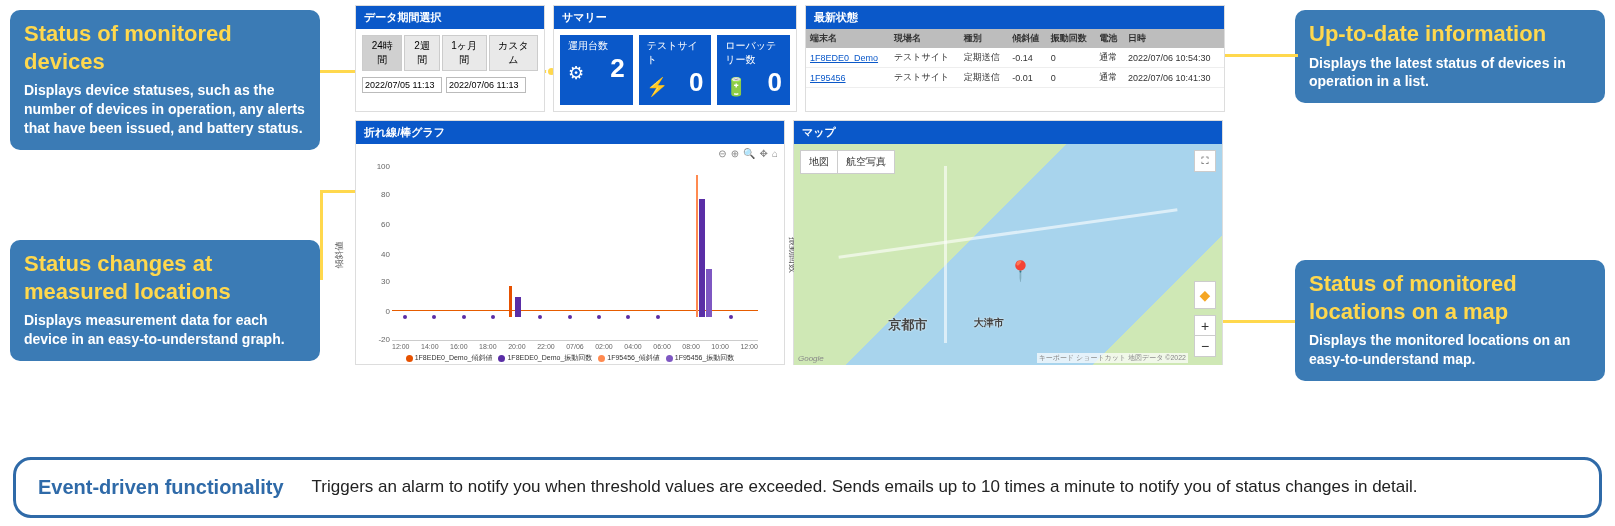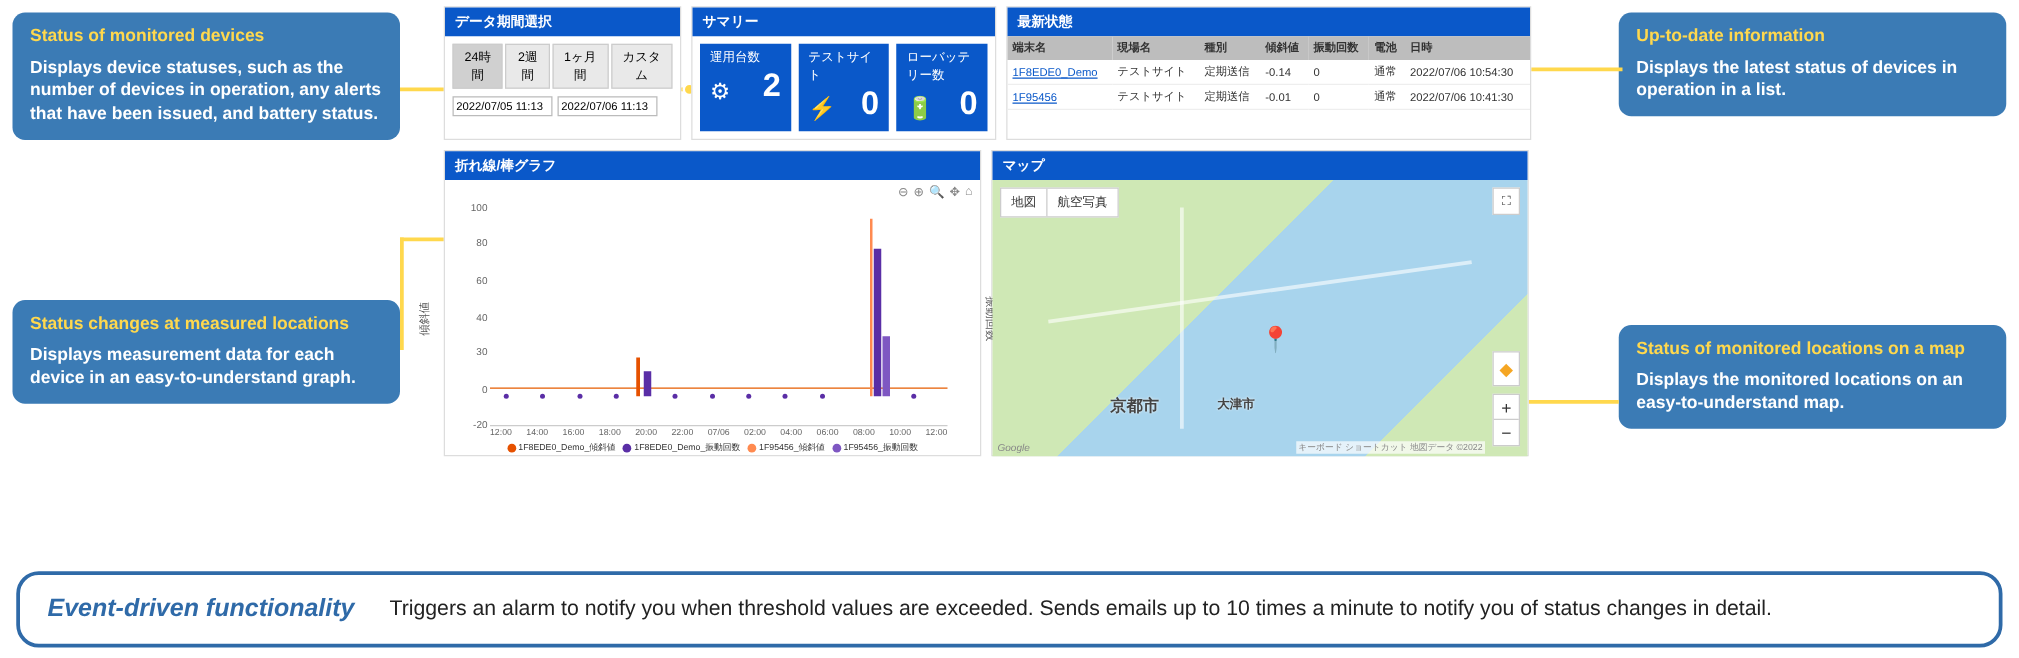--- a/index.html
+++ b/index.html
@@ -1,20 +1,20 @@
 <!DOCTYPE html>
 <html><head>
 <meta charset="utf-8">
 <style>
   * { box-sizing: border-box; margin: 0; padding: 0; }
   body { font-family: "Meiryo", "Segoe UI", sans-serif; background: #fff; width: 1615px; height: 526px; position: relative; font-size: 12px; color: #333; }
 
   
   .callout { position: absolute; background: #3b7bb5; color: #fff; border-radius: 10px; padding: 10px 14px 12px 14px; width: 310px; }
-  .callout h3 { color: #ffd84d; font-size: 14px; font-weight: 700; margin-bottom: 6px; line-height: 1.25; }
+  .callout h3 { color: #ffd84d; font-size: 22px; font-weight: 700; margin-bottom: 6px; line-height: 1.25; }
   .callout p { font-size: 14px; font-weight: 600; line-height: 1.35; }
   .callout.left { left: 10px; }
   .callout.right { right: 10px; }
 
   
   .dashboard { position: absolute; left: 355px; top: 5px; width: 870px; }
   .row { display: flex; gap: 8px; margin-bottom: 8px; }
   .panel { background: #fff; border: 1px solid #ddd; }
   .panel-hd { background: #0a58c9; color: #fff; font-size: 11px; padding: 4px 8px; font-weight: 600; }
 
@@ -76,21 +76,21 @@
   .marker { position: absolute; left: 50%; top: 52%; color: #2b5fa8; font-size: 20px; }
   .city { position: absolute; font-size: 10px; font-weight: 700; color: #444; text-shadow: 0 0 2px #fff; }
   .city.k { left: 22%; bottom: 14%; font-size: 13px; }
   .city.o { left: 42%; bottom: 16%; }
   .map-road { position: absolute; background: rgba(255,255,255,0.6); }
   .gm { position: absolute; left: 4px; bottom: 2px; font-size: 8px; color: #888; font-style: italic; }
   .gmr { position: absolute; right: 34px; bottom: 2px; font-size: 7px; color: #888; background: rgba(255,255,255,0.7); padding: 0 2px; }
 
   
   .event-box { position: absolute; left: 13px; right: 13px; bottom: 8px; border: 3px solid #2f6aa8; border-radius: 18px; padding: 16px 22px; display: flex; align-items: center; gap: 28px; }
-  .event-box h3 { color: #2f6aa8; font-size: 20px; font-weight: 700; white-space: nowrap; font-style: italic; }
+  .event-box h3 { color: #2f6aa8; font-size: 20px; font-weight: 700; white-space: nowrap; }
   .event-box p { font-size: 17px; color: #222; line-height: 1.35; }
 
   
   .connector { position: absolute; background: #ffd84d; height: 3px; }
   .connector .end-dot { position: absolute; right: -7px; top: -4px; width: 11px; height: 11px; border-radius: 50%; background: #ffd84d; border: 2px solid #fff; }
   .connector.rgt .end-dot { right: auto; left: -7px; }
   .connector.vert { width: 3px; }
 </style>
 </head>
 <body>

